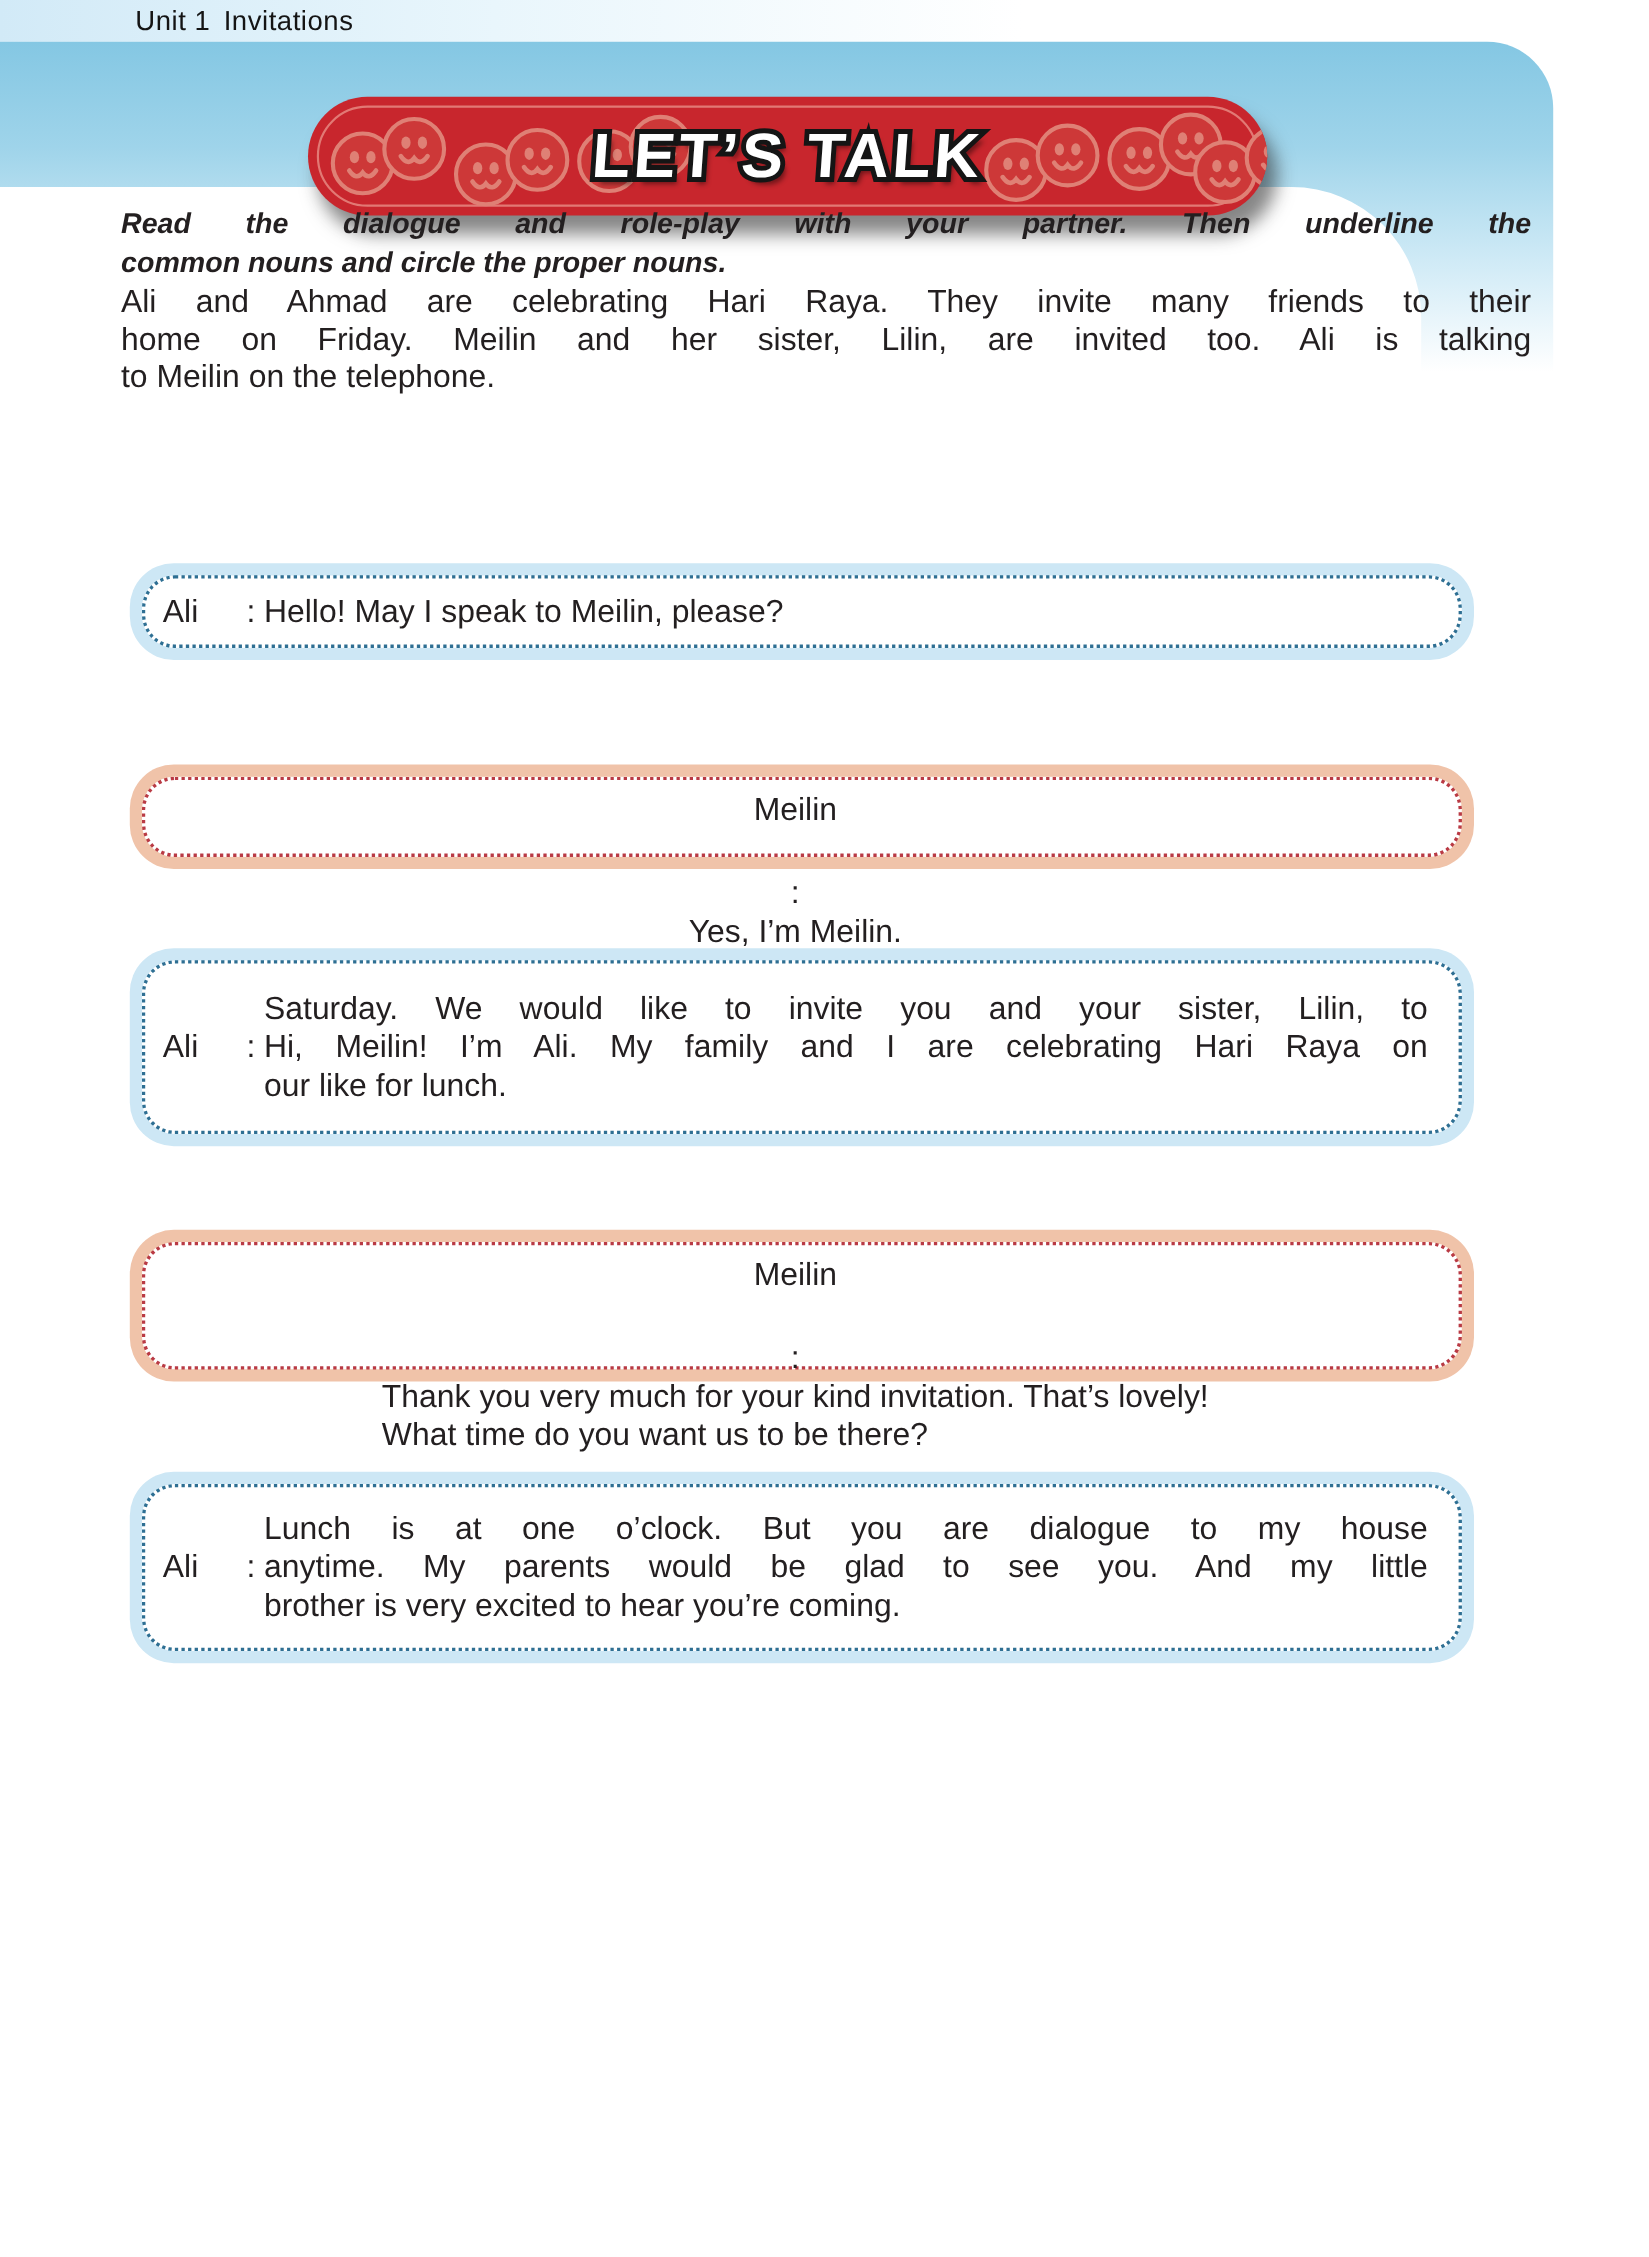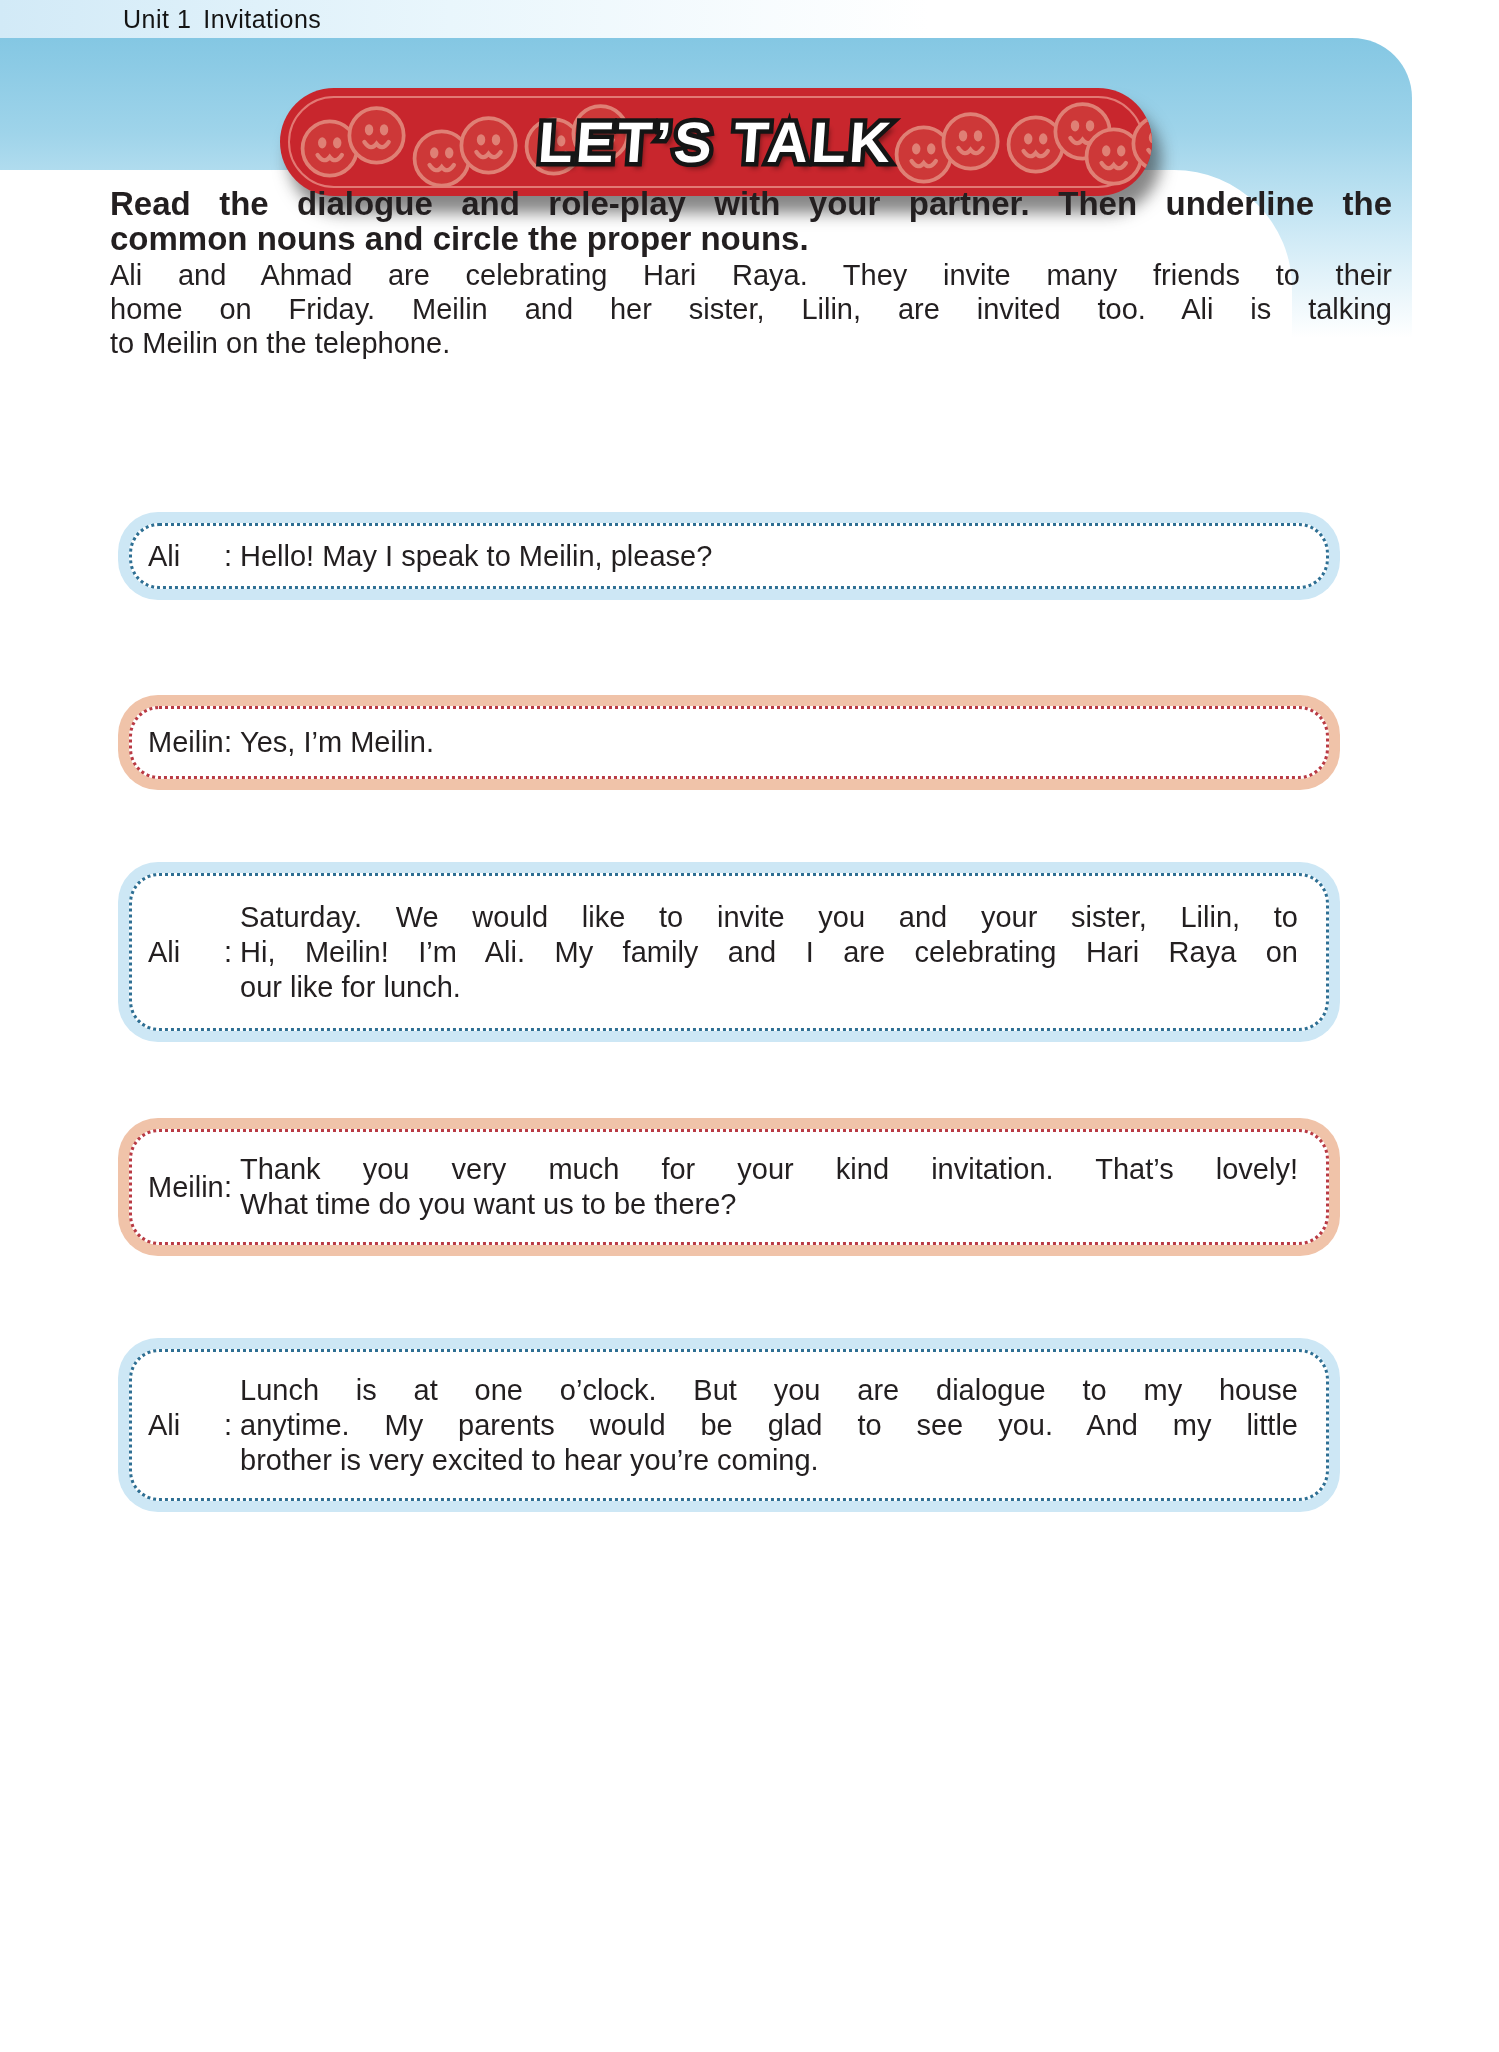--- a/index.html
+++ b/index.html
@@ -48,39 +48,39 @@
     font-family:"Liberation Sans", sans-serif;
   }
   .bt-back{
     color:#151515; -webkit-text-stroke:9px #151515;
     text-shadow:5px 6px 5px rgba(0,0,0,0.45);
   }
   .bt-front{position:absolute; left:0; top:0; color:#ffffff;}
   
   .instr{
     position:absolute; left:110px; top:186px; width:1282px;
-    font-size:33px; font-weight:bold; line-height:35px;
+    font-size:26px; font-weight:bold; line-height:35px;font-style:italic;
   }
   .intro{
     position:absolute; left:110px; top:258px; width:1282px;
     font-size:29px; line-height:34px;
   }
   .jline{text-align:justify; text-align-last:justify;}
   .lline{text-align:left;}
   
   .dlg{position:absolute; left:118px; width:1222px; border-radius:40px; padding:11px; box-sizing:border-box;}
   .dlg.blue{background:#cde7f5;}
   .dlg.salmon{background:#f0c3a9;}
   .dlg-inner{
     background:#ffffff; border-radius:30px; height:100%; box-sizing:border-box;
     display:flex; align-items:center; padding:10px 28px 10px 16px;
     font-size:29px; line-height:35px;
   }
   .dlg.blue .dlg-inner{border:3px dotted #2e6f93;}
-  .dlg.salmon .dlg-inner{border:3px dotted #b93a44;}
+  .dlg.salmon .dlg-inner{border:3px dotted #b93a44;flex-direction:column;}
   .spk{flex:0 0 76px;}
   .colon{flex:0 0 16px;}
   .txt{flex:1;}
   .dlg1{top:512px; height:88px;}
   .dlg2{top:695px; height:95px;}
   .dlg3{top:862px; height:180px;}
   .dlg4{top:1118px; height:138px;}
   .dlg5{top:1338px; height:174px;}
   
   .footer-box{

